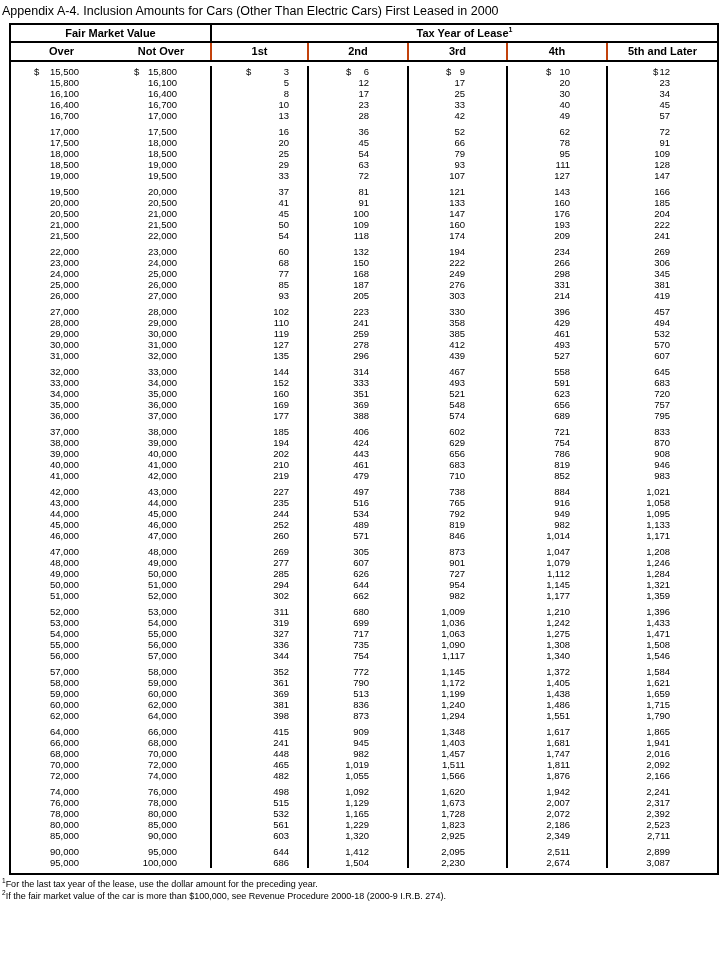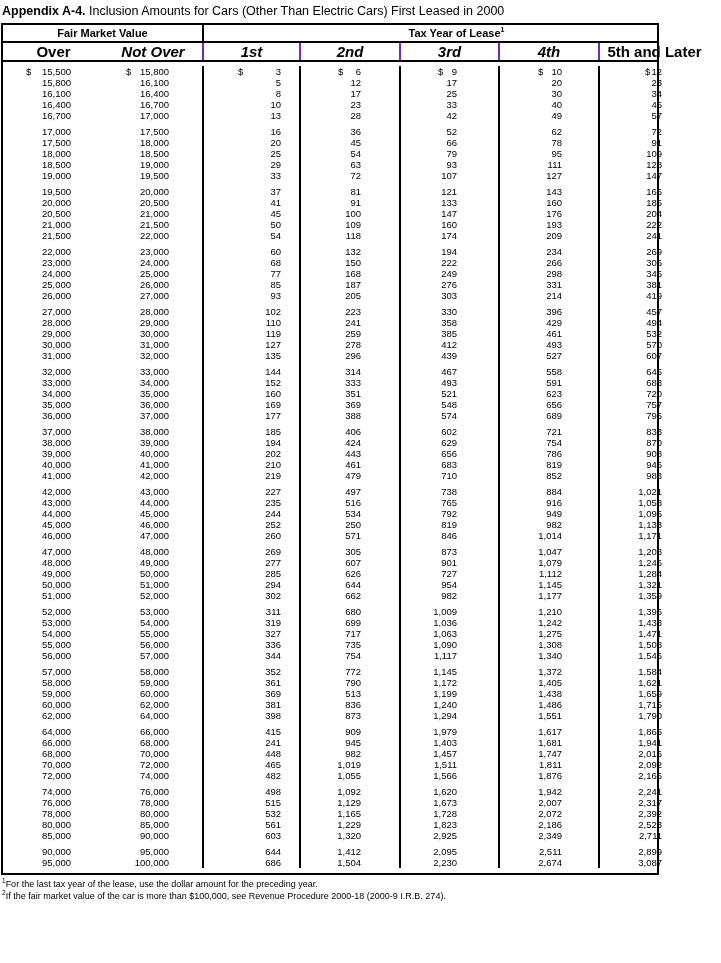--- a/index.html
+++ b/index.html
@@ -1,33 +1,33 @@
 <!DOCTYPE html>
 <html><head>
 <meta charset="utf-8">
 <style>
   html,body{margin:0;padding:0;}
   body{
     width:721px;height:963px;background:#fff;color:#000;
     font-family:"Liberation Sans", sans-serif;position:relative;
   }
   .page-title{margin:4px 0 5px 2px;font-size:12.5px;line-height:14px;white-space:nowrap;}
-  .page-title .prefix{font-weight:bold;}
+  .page-title .prefix{font-weight:normal;}
   .page-title .main{font-weight:normal;}
 
-  .tbl{margin-left:1px;width:658px;border:2px solid #000;box-sizing:border-box;}
+  .tbl{margin-left:9px;width:710px;border:2px solid #000;box-sizing:border-box;}
 
   .hdr1{display:grid;grid-template-columns:201px 505px;border-bottom:2px solid #000;}
   .hdr1 .hcell{height:16px;line-height:16px;text-align:center;font-weight:bold;font-size:11px;box-sizing:border-box;}
   .hdr1 .hcell.fmv{border-right:2px solid #000;}
   .hdr1 sup{font-size:7px;vertical-align:super;line-height:0;}
 
   .hdr2{display:grid;grid-template-columns:101px 100px 97px 100px 99px 100px 109px;border-bottom:2px solid #000;}
-  .hdr2 .hcell{height:17px;line-height:17px;text-align:center;font-weight:bold;font-size:15px;box-sizing:border-box;}
-  .hdr2 .hcell.b{border-right:2px solid #6d28d9;font-style:italic;}
+  .hdr2 .hcell{height:17px;line-height:17px;text-align:center;font-weight:bold;font-size:11px;box-sizing:border-box;}
+  .hdr2 .hcell.b{border-right:2px solid #c2410c;}
 
   .tbody{display:grid;grid-template-columns:101px 100px 97px 100px 99px 100px 109px;padding:4px 0 5px 0;}
   .col{box-sizing:border-box;}
   .col.b{border-right:2px solid #000;}
 
   .val{position:relative;height:11px;line-height:11px;font-size:9.5px;text-align:right;white-space:nowrap;}
   .val.gap{margin-top:5px;}
   .dollar{position:absolute;top:0;font-size:9.5px;}
 
   
@@ -305,21 +305,21 @@
         <div class="val">369</div>
         <div class="val">388</div>
         <div class="val gap">406</div>
         <div class="val">424</div>
         <div class="val">443</div>
         <div class="val">461</div>
         <div class="val">479</div>
         <div class="val gap">497</div>
         <div class="val">516</div>
         <div class="val">534</div>
-        <div class="val">250</div>
+        <div class="val">489</div>
         <div class="val">571</div>
         <div class="val gap">305</div>
         <div class="val">607</div>
         <div class="val">626</div>
         <div class="val">644</div>
         <div class="val">662</div>
         <div class="val gap">680</div>
         <div class="val">699</div>
         <div class="val">717</div>
         <div class="val">735</div>
@@ -391,21 +391,21 @@
         <div class="val gap">1,009</div>
         <div class="val">1,036</div>
         <div class="val">1,063</div>
         <div class="val">1,090</div>
         <div class="val">1,117</div>
         <div class="val gap">1,145</div>
         <div class="val">1,172</div>
         <div class="val">1,199</div>
         <div class="val">1,240</div>
         <div class="val">1,294</div>
-        <div class="val gap">1,979</div>
+        <div class="val gap">1,348</div>
         <div class="val">1,403</div>
         <div class="val">1,457</div>
         <div class="val">1,511</div>
         <div class="val">1,566</div>
         <div class="val gap">1,620</div>
         <div class="val">1,673</div>
         <div class="val">1,728</div>
         <div class="val">1,823</div>
         <div class="val">2,925</div>
         <div class="val gap">2,095</div>

